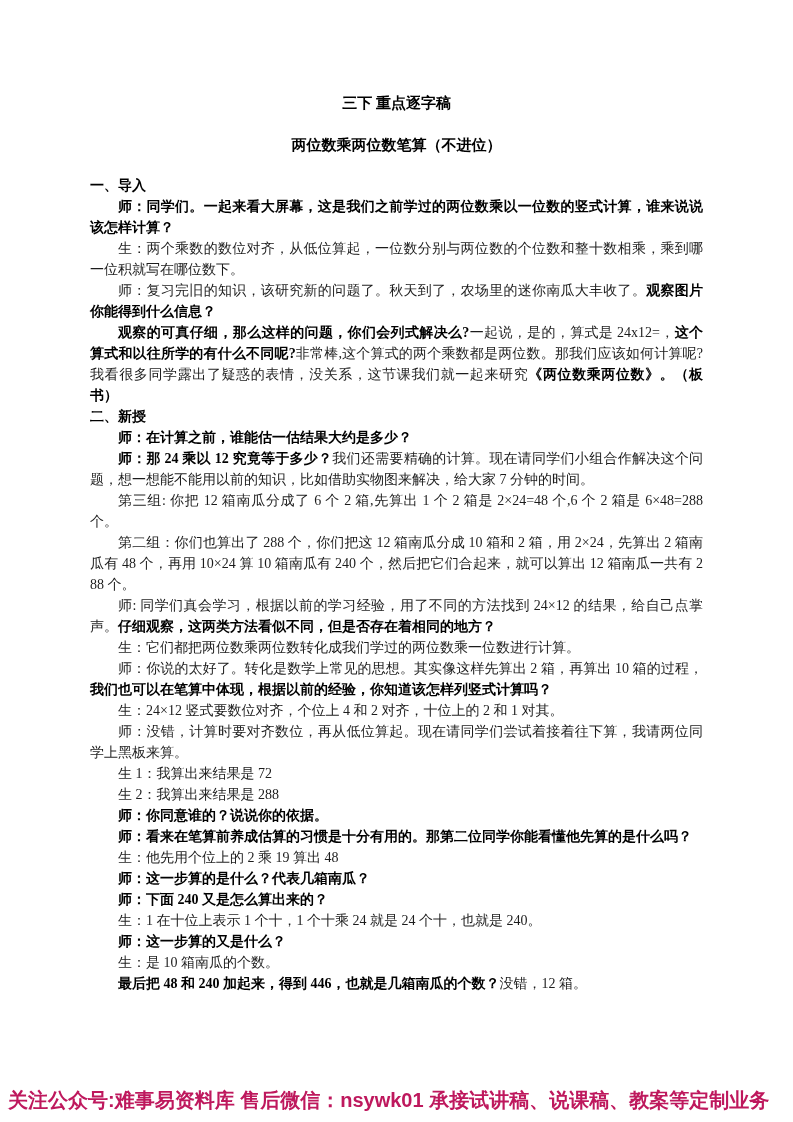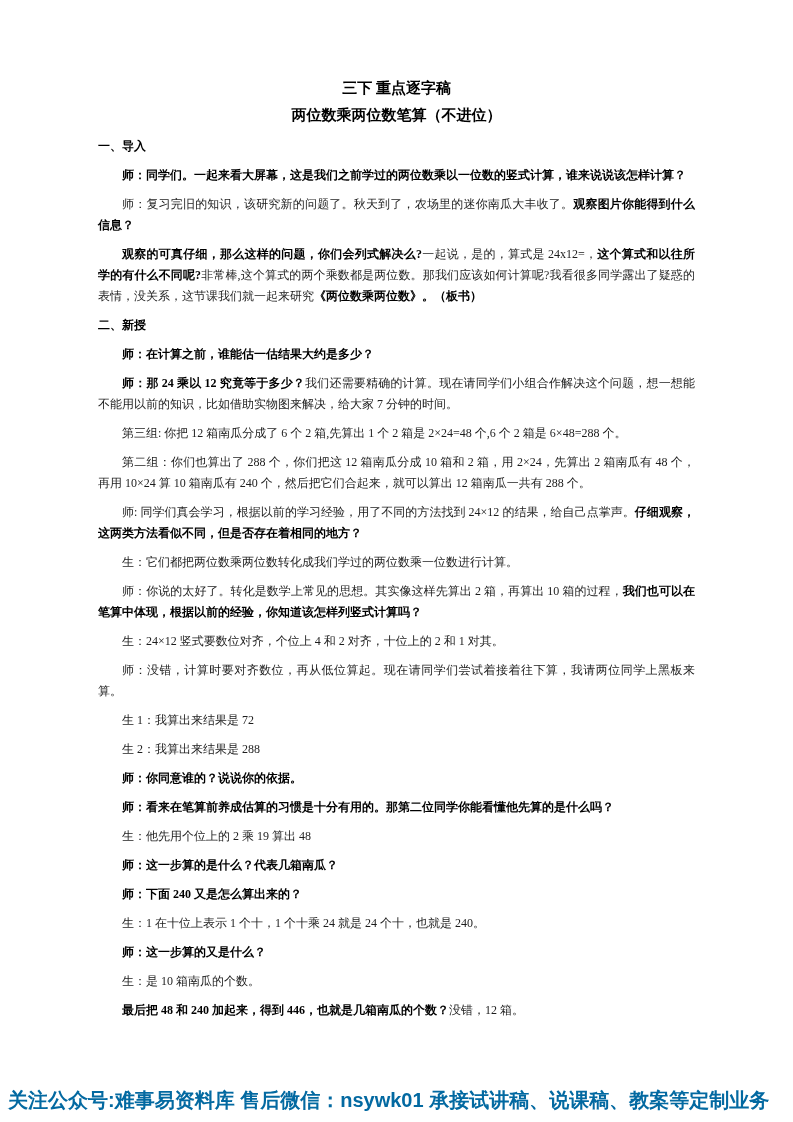--- a/index.html
+++ b/index.html
@@ -20,25 +20,25 @@
     top: 74px;
     left: 90px;
     width: 613px;
   }
   .doc-title {
     text-align: center;
     font-weight: bold;
     color: #000000;
     font-size: 15px;
     line-height: 25px;
-    margin: 2px;
+    margin: 17px;
   }
   .doc-body p.para {
-    margin: 8px;
-    font-size: 12px;
+    margin: 0;
+    font-size: 14px;
     line-height: 21px;
     text-align: justify;
     word-break: break-all;
   }
   .doc-body p.para.indent { text-indent: 2em; }
   .doc-body p.para.heading {
     font-weight: bold;
     color: #000000;
     text-indent: 0;
   }
@@ -62,20 +62,21 @@
 </style>
 </head>
 <body>
 
 <div class="page">
   <p class="doc-title">三下 重点逐字稿</p>
   <p class="doc-title">两位数乘两位数笔算（不进位）</p>
   <div class="doc-body" id="doc-body">
       <p class="para heading"><span class="run bold">一、导入</span></p>
       <p class="para indent"><span class="run bold">师：同学们。一起来看大屏幕，这是我们之前学过的两位数乘以一位数的竖式计算，谁来说说该怎样计算？</span></p>
+      <p class="para indent"><span class="run">生：两个乘数的数位对齐，从低位算起，一位数分别与两位数的个位数和整十数相乘，乘到哪一位积就写在哪位数下。</span></p>
       <p class="para indent"><span class="run">师：复习完旧的知识，该研究新的问题了。秋天到了，农场里的迷你南瓜大丰收了。</span><span class="run bold">观察图片你能得到什么信息？</span></p>
       <p class="para indent"><span class="run bold">观察的可真仔细，那么这样的问题，你们会列式解决么?</span><span class="run">一起说，是的，算式是 24x12=，</span><span class="run bold">这个算式和以往所学的有什么不同呢?</span><span class="run">非常棒,这个算式的两个乘数都是两位数。那我们应该如何计算呢?我看很多同学露出了疑惑的表情，没关系，这节课我们就一起来研究</span><span class="run bold">《两位数乘两位数》。（板书）</span></p>
       <p class="para heading"><span class="run bold">二、新授</span></p>
       <p class="para indent"><span class="run bold">师：在计算之前，谁能估一估结果大约是多少？</span></p>
       <p class="para indent"><span class="run bold">师：那 24 乘以 12 究竟等于多少？</span><span class="run">我们还需要精确的计算。现在请同学们小组合作解决这个问题，想一想能不能用以前的知识，比如借助实物图来解决，给大家 7 分钟的时间。</span></p>
       <p class="para indent"><span class="run">第三组: 你把 12 箱南瓜分成了 6 个 2 箱,先算出 1 个 2 箱是 2×24=48 个,6 个 2 箱是 6×48=288 个。</span></p>
       <p class="para indent"><span class="run">第二组：你们也算出了 288 个，你们把这 12 箱南瓜分成 10 箱和 2 箱，用 2×24，先算出 2 箱南瓜有 48 个，再用 10×24 算 10 箱南瓜有 240 个，然后把它们合起来，就可以算出 12 箱南瓜一共有 288 个。</span></p>
       <p class="para indent"><span class="run">师: 同学们真会学习，根据以前的学习经验，用了不同的方法找到 24×12 的结果，给自己点掌声。</span><span class="run bold">仔细观察，这两类方法看似不同，但是否存在着相同的地方？</span></p>
       <p class="para indent"><span class="run">生：它们都把两位数乘两位数转化成我们学过的两位数乘一位数进行计算。</span></p>
       <p class="para indent"><span class="run">师：你说的太好了。转化是数学上常见的思想。其实像这样先算出 2 箱，再算出 10 箱的过程，</span><span class="run bold">我们也可以在笔算中体现，根据以前的经验，你知道该怎样列竖式计算吗？</span></p>
@@ -88,13 +89,13 @@
       <p class="para indent"><span class="run">生：他先用个位上的 2 乘 19 算出 48</span></p>
       <p class="para indent"><span class="run bold">师：这一步算的是什么？代表几箱南瓜？</span></p>
       <p class="para indent"><span class="run bold">师：下面 240 又是怎么算出来的？</span></p>
       <p class="para indent"><span class="run">生：1 在十位上表示 1 个十，1 个十乘 24 就是 24 个十，也就是 240。</span></p>
       <p class="para indent"><span class="run bold">师：这一步算的又是什么？</span></p>
       <p class="para indent"><span class="run">生：是 10 箱南瓜的个数。</span></p>
       <p class="para indent"><span class="run bold">最后把 48 和 240 加起来，得到 446，也就是几箱南瓜的个数？</span><span class="run">没错，12 箱。</span></p>
     </div>
 </div>
 
-<div class="page-footer" style="color: #0369a1;">关注公众号:难事易资料库  售后微信：nsywk01  承接试讲稿、说课稿、教案等定制业务</div>
+<div class="page-footer" style="color: #be185d;">关注公众号:难事易资料库  售后微信：nsywk01  承接试讲稿、说课稿、教案等定制业务</div>
 
 </body></html>

